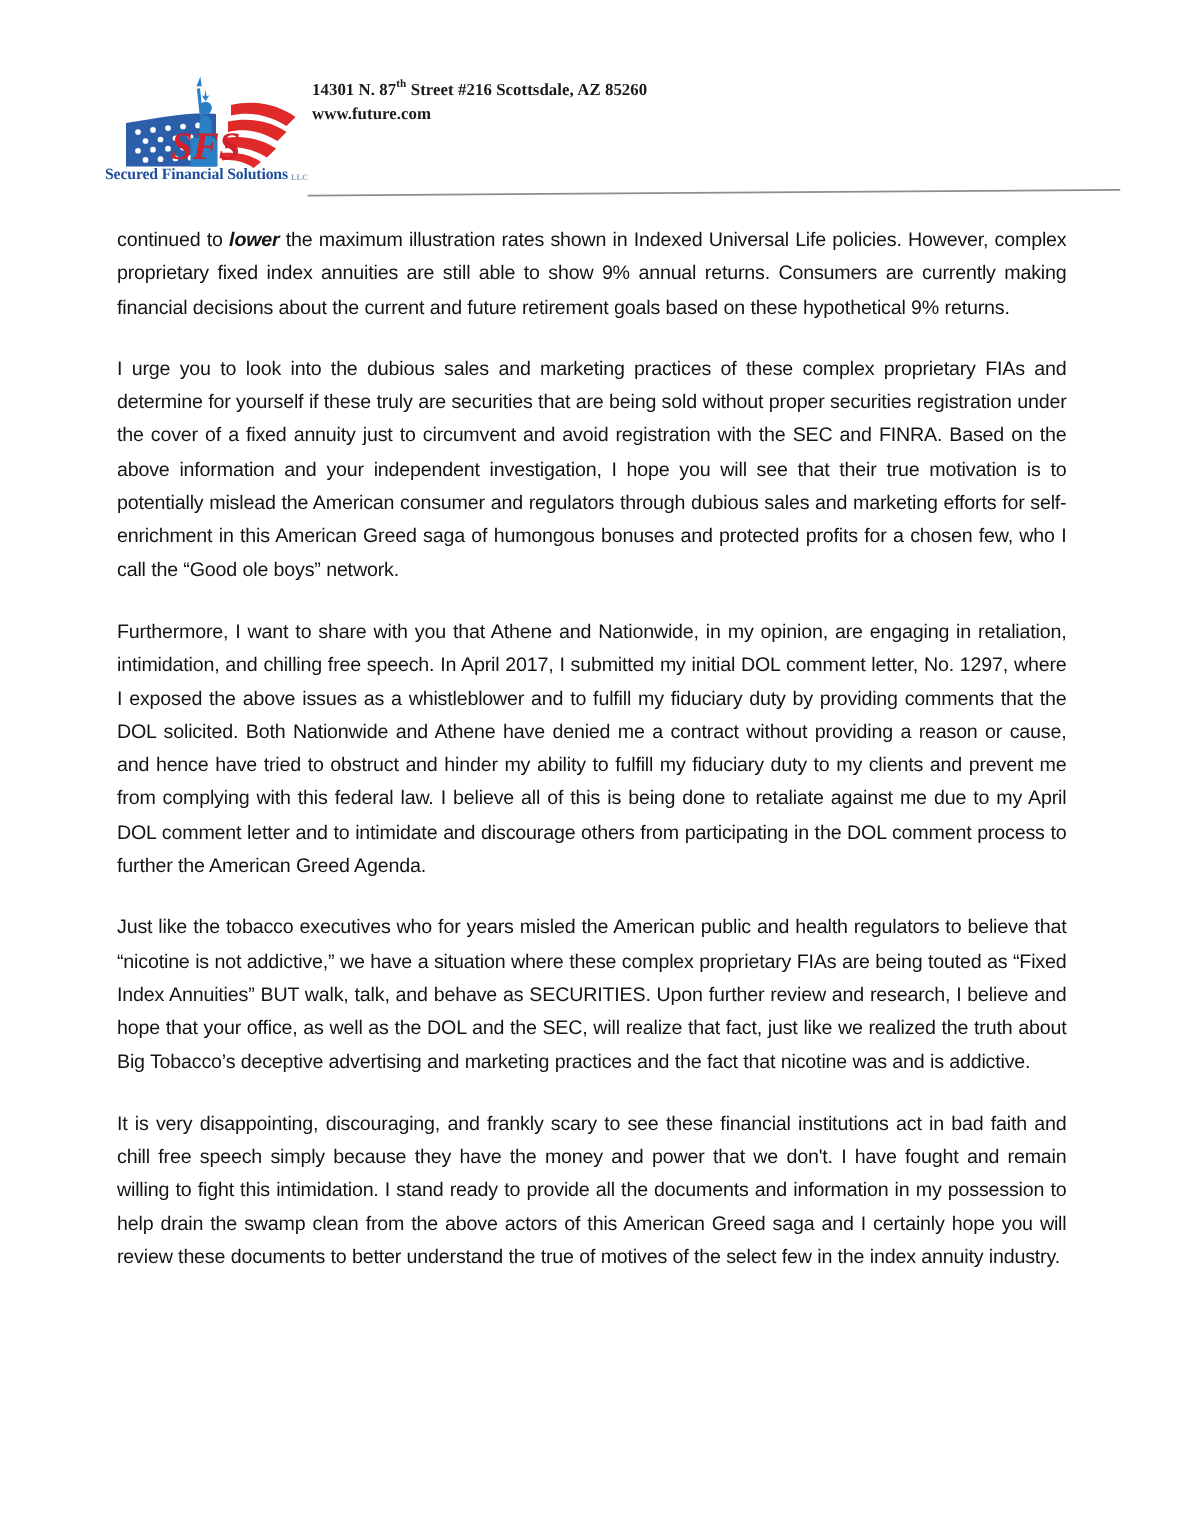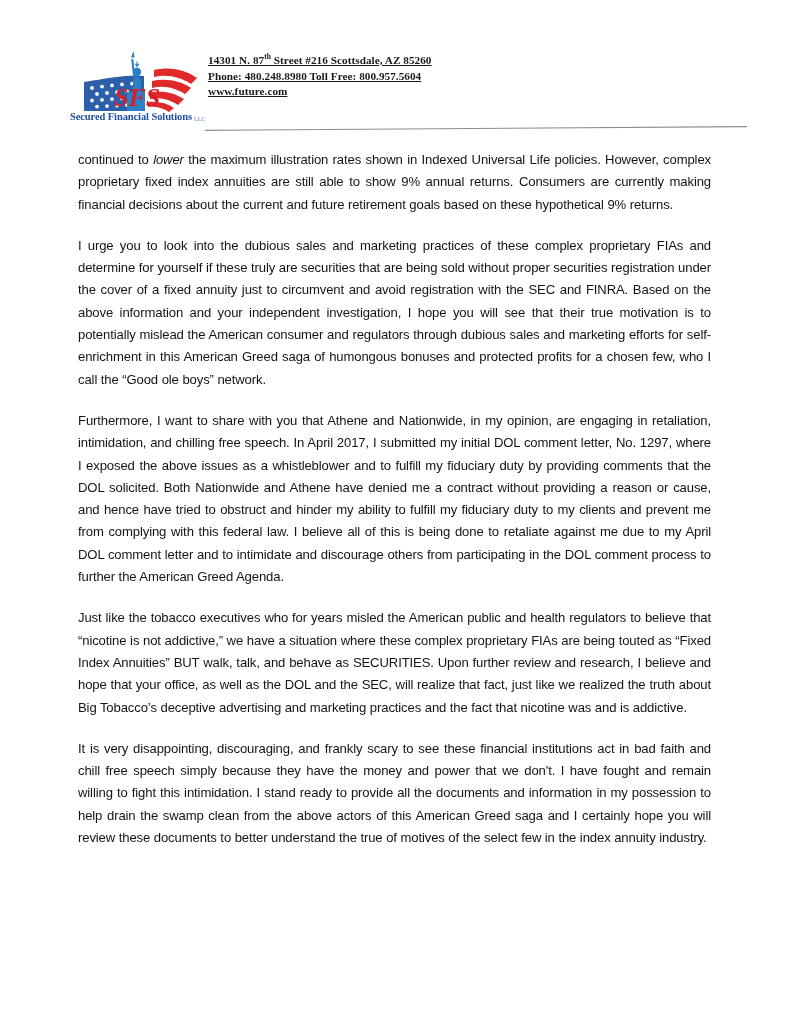--- a/index.html
+++ b/index.html
@@ -68,21 +68,20 @@
   .address-block {
     position: absolute;
     left: 208px;
     top: 53px;
     font-family: "Liberation Serif", serif;
     font-size: 11.2px;
     color: #1a1a1a;
     line-height: 15.6px;
     font-weight: bold;
     letter-spacing: 0.05px;
-    text-decoration: underline;
   }
   .address-block .line {
     white-space: nowrap;
   }
   .address-block sup {
     font-size: 7.5px;
     vertical-align: super;
     line-height: 0;
   }
 
@@ -112,21 +111,21 @@
     text-align: justify;
     text-justify: inter-word;
     letter-spacing: -0.12px;
     word-spacing: 0.1px;
   }
   p.para:last-child {
     margin-bottom: 15px;
   }
   p.para em.bi {
     font-style: italic;
-    font-weight: normal;
+    font-weight: bold;
   }
 </style>
 </head>
 <body>
 
 <div class="page">
 
   <div class="letterhead">
 
     <div class="logo-block">
@@ -176,21 +175,20 @@
           <text x="44" y="58" font-family="Liberation Serif, serif" font-size="26" font-weight="bold" font-style="italic" fill="#d4202a">SFS</text>
         </svg>
       </div>
       <div class="logo-wordmark">
         <span>Secured Financial Solutions</span><span class="llc">LLC</span>
       </div>
     </div>
 
     <div class="address-block">
       <div class="line"><span>14301 N. 87</span><sup>th</sup><span> Street #216 Scottsdale, AZ 85260</span></div>
-      <div class="line">Phone: 480.248.8980 Toll Free: 800.957.5604</div>
       <div class="line">www.future.com</div>
     </div>
 
     <div class="header-rule">
       <svg width="542" height="6" viewBox="0 0 542 6" xmlns="http://www.w3.org/2000/svg">
         <line x1="0" y1="4.4" x2="542" y2="0.6" stroke="#8d8d8d" stroke-width="1.1"></line>
       </svg>
     </div>
   </div>
 

